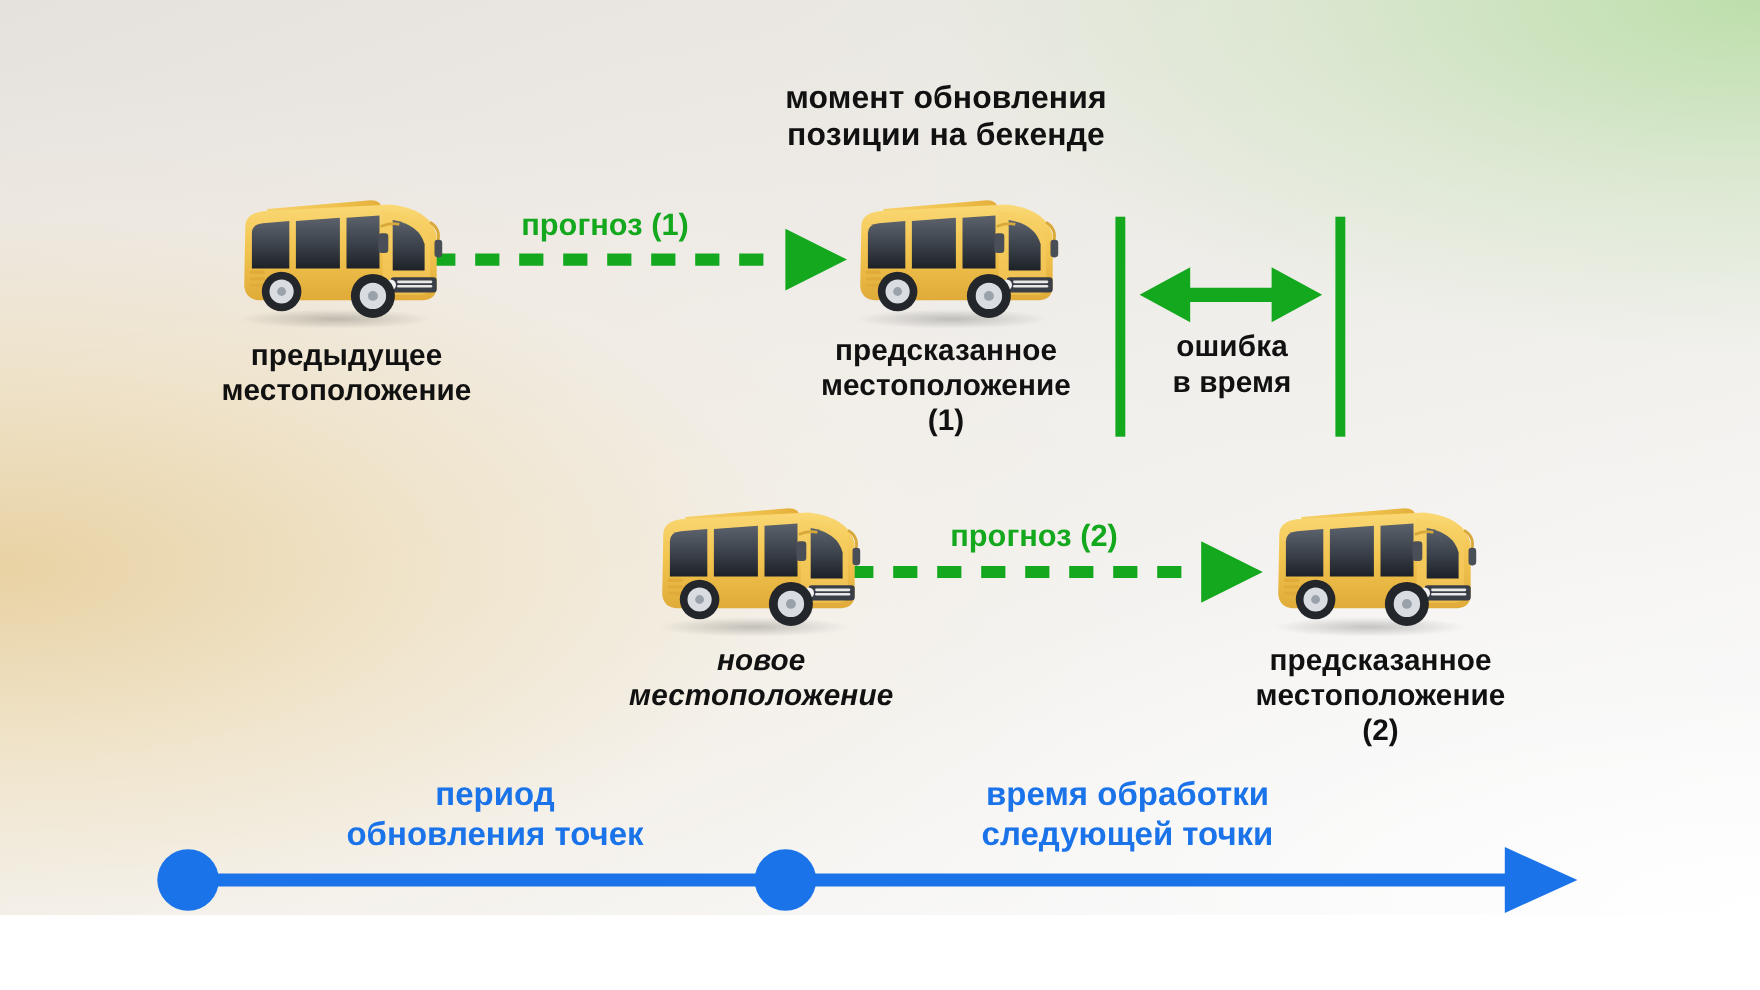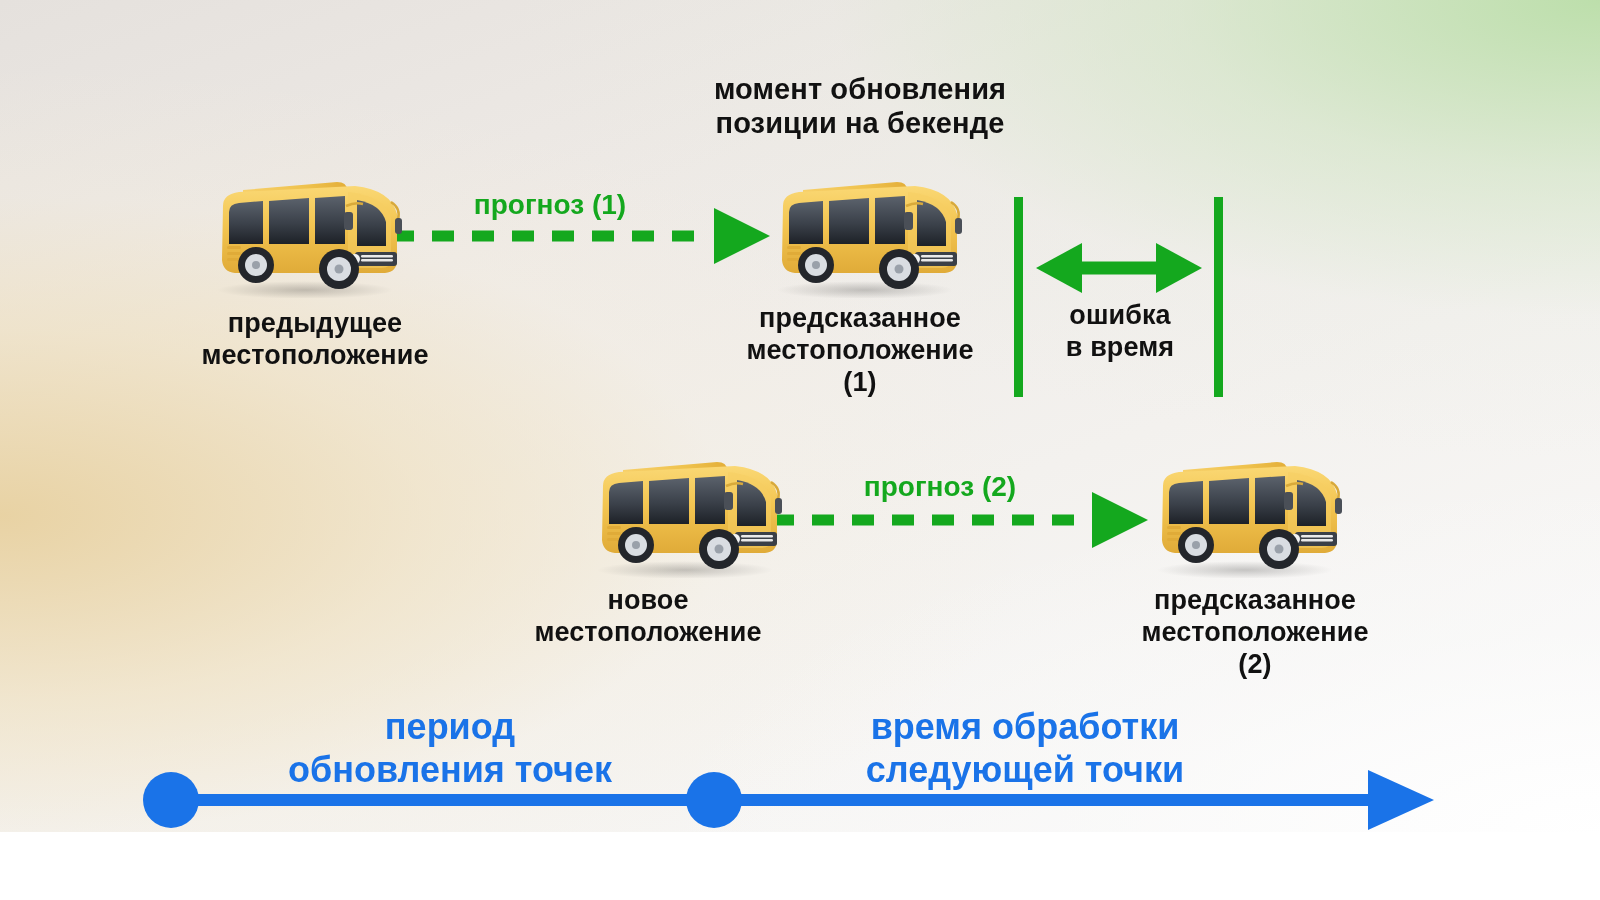--- a/index.html
+++ b/index.html
@@ -38,21 +38,21 @@
     font-size: 27px;
     letter-spacing: 0.1px;
   }
   .green-lbl {
     color: #14a81e;
     font-size: 28px;
     font-weight: bold;
   }
   .blue-lbl {
     color: #1a73e8;
-    font-size: 36px;
+    font-size: 30px;
     font-weight: bold;
     line-height: 1.2;
   }
 
   
   .layer {
     position: absolute;
     left: 0;
     top: 0;
     width: 1600px;
@@ -324,21 +324,21 @@
   <div class="tx caption" style="left:140px; top:308px; width:350px;">предыдущее
 местоположение</div>
 
   <div class="tx caption" style="left:700px; top:303px; width:320px;">предсказанное
 местоположение
 (1)</div>
 
   <div class="tx caption" style="left:1040px; top:300px; width:160px;">ошибка
 в время</div>
 
-  <div class="tx caption" style="left:488px; top:585px; width:320px;">новое
+  <div class="tx caption" style="left:532px; top:585px; width:320px;font-style:italic;">новое
 местоположение</div>
 
   <div class="tx caption" style="left:1090px; top:585px; width:330px;">предсказанное
 местоположение
 (2)</div>
 
   <div class="tx blue-lbl" style="left:270px; top:705px; width:360px;">период
 обновления точек</div>
 
   <div class="tx blue-lbl" style="left:845px; top:705px; width:360px;">время обработки

